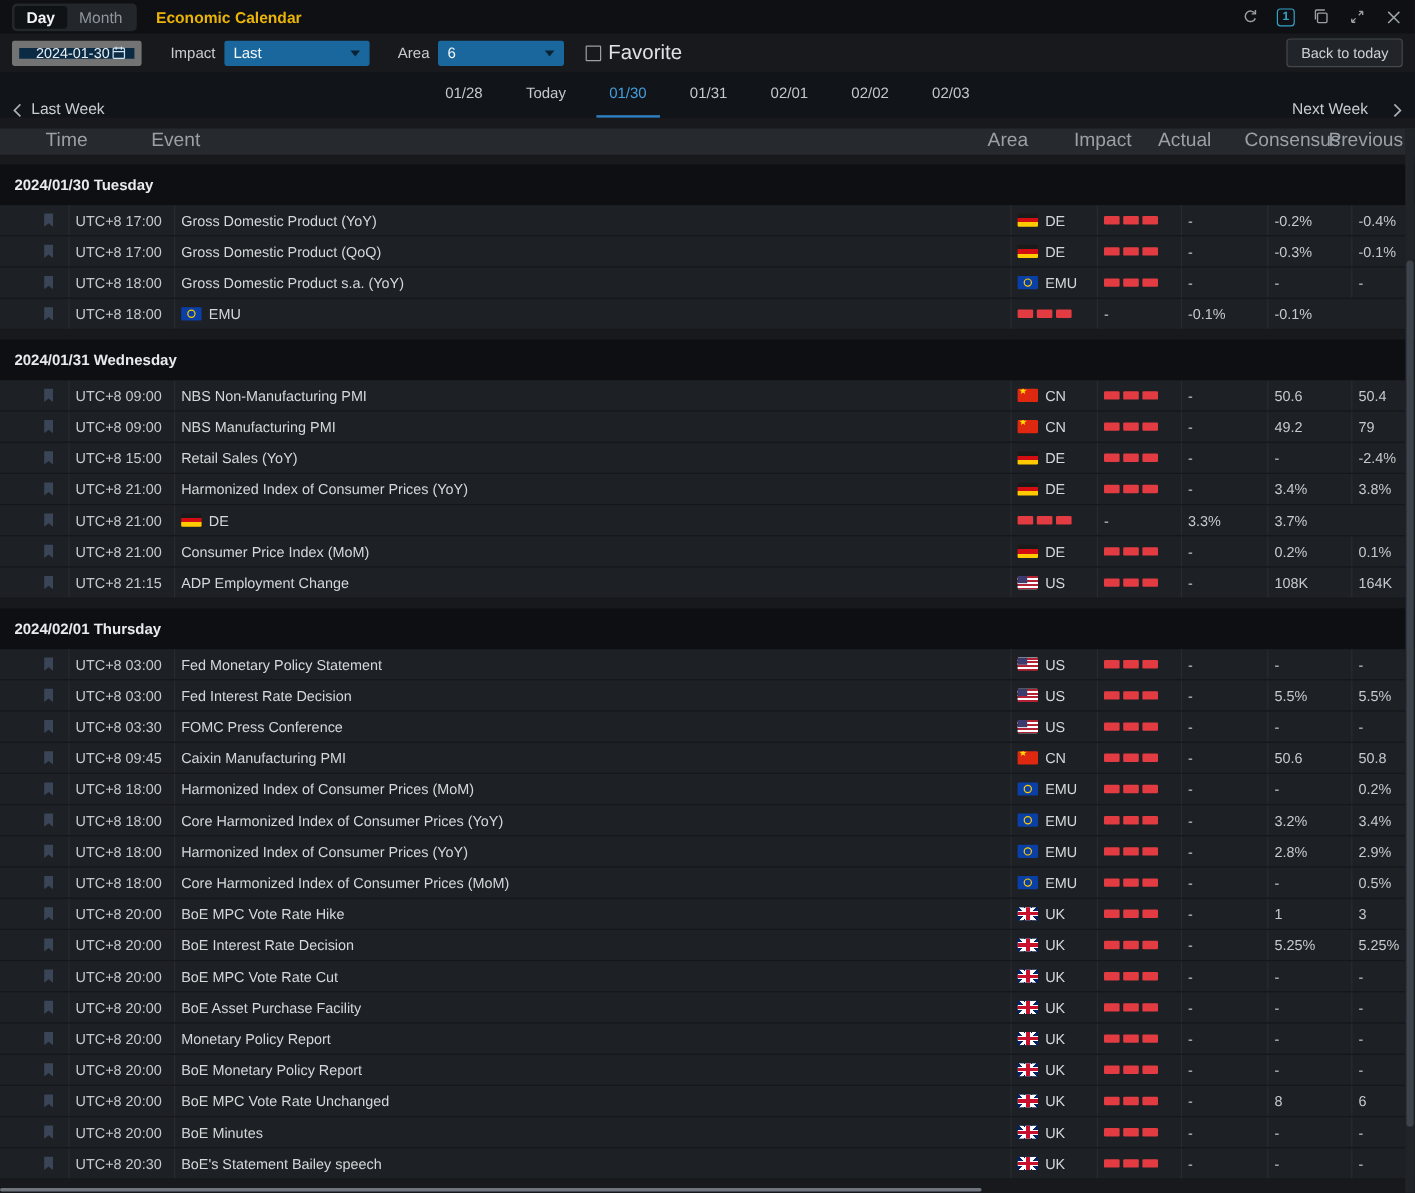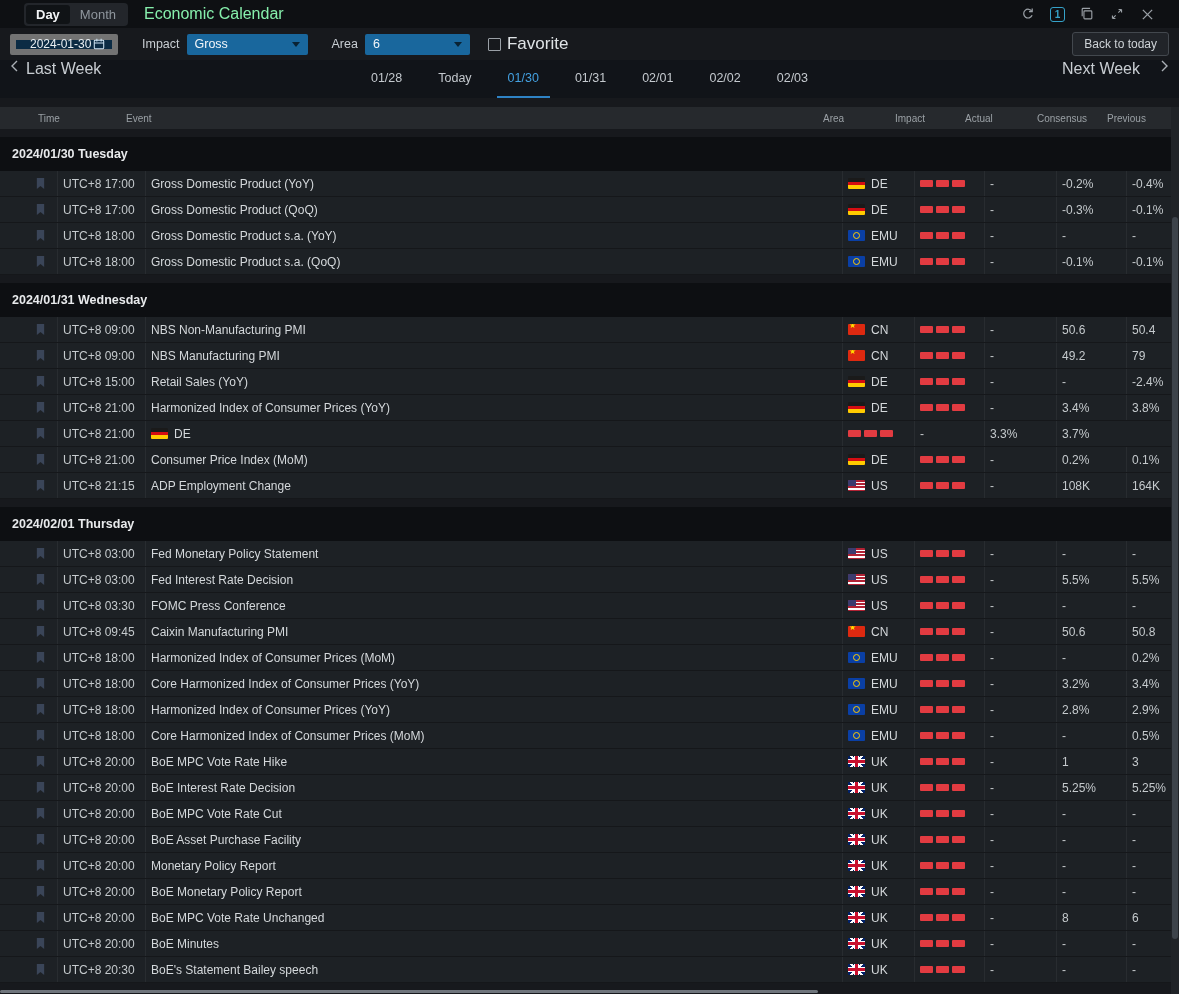--- a/index.html
+++ b/index.html
@@ -5,25 +5,25 @@
   * { margin:0; padding:0; box-sizing:border-box; }
   html,body { width:1179px; height:994px; }
   body {
     font-family:"Liberation Sans","DejaVu Sans",sans-serif;
     background:#17191d; color:#d4d8db; overflow:hidden; position:relative;
     -webkit-font-smoothing:antialiased;
   }
   svg { display:block; }
 
   
-  .topbar { height:28px; background:#0e1013; display:flex; align-items:center; padding:0 24px;text-align:center; }
+  .topbar { height:28px; background:#0e1013; display:flex; align-items:center; padding:0 10px;text-align:center; }
   .mode-pill { display:flex; background:#23262b; border-radius:4px; padding:2px; }
   .mode-tab { font-size:13px; padding:2px 10px; border-radius:3px; color:#8f969d; cursor:pointer; }
   .mode-tab.active { background:#101316; color:#f2f4f6; font-weight:bold; }
-  .app-title { margin-left:16px; font-size:16px; font-weight:normal; color:#86efac; }
+  .app-title { margin-left:16px; font-size:13px; font-weight:bold; color:#eab308; }
   .win-icons { margin-left:auto; display:flex; align-items:center; gap:14px; color:#9aa0a6; }
   .win-icons .icon { width:16px; height:16px; display:flex; align-items:center; justify-content:center; cursor:pointer; }
   .badge-1 { width:15px; height:15px; border:1.5px solid #35a2c9; border-radius:3px; color:#35a2c9;
              font-size:10px; font-weight:bold; display:flex; align-items:center; justify-content:center; cursor:pointer; }
 
   
   .filterbar { height:32px; background:#17191d; display:flex; align-items:center; padding:0 8px; }
   .date-input { width:108px; height:21px; margin-left:2px; background:#0b2b44; border:6px solid #737373;
                 border-radius:2px; display:flex; align-items:center; justify-content:space-between;
                 padding:0 7px 0 14px; cursor:pointer; }
@@ -38,33 +38,33 @@
   .dd-arrow { width:0; height:0; border-left:4.5px solid transparent; border-right:4.5px solid transparent;
               border-top:5px solid #0a2334; margin-left:8px; }
   .fav-wrap { display:flex; align-items:center; margin-left:18px; cursor:pointer; }
   .checkbox { width:13px; height:13px; border:1px solid #9aa0a6; border-radius:1px; background:transparent; }
   .fav-label { font-size:17px; color:#dfe3e6; margin-left:6px; }
   .back-btn { margin-left:auto; margin-right:2px; font-size:12px; color:#ced3d7; background:#212429;
               border:1px solid #43484e; border-radius:3px; padding:4px 11px; cursor:pointer; }
 
   
   .weeknav { height:38px; background:#111419; display:flex; align-items:stretch; padding:0 10px; position:relative; }
-  .wk-side { display:flex; align-items:flex-start; gap:7px; font-size:16px; color:#c8cdd2; cursor:pointer; }
+  .wk-side { display:flex; align-items:flex-end; gap:7px; font-size:13px; color:#c8cdd2; cursor:pointer; }
   .wk-side.right { margin-left:auto;gap:20px; }
   .wk-days { position:absolute; left:0; right:0; top:0; bottom:0; display:flex; justify-content:center; gap:14px; pointer-events:none; }
   .day-item { pointer-events:auto; display:flex; align-items:center; padding:0 11px; font-size:12.5px;
               color:#c4c9ce; cursor:pointer; border-bottom:2px solid transparent; }
   .day-item.selected { color:#43a0e0; border-bottom-color:#2e82c4; }
   .chev { color:#aab0b6; }
 
   
   .table-wrap { margin-top:9px; position:relative; }
   .grid-row { display:grid; grid-template-columns:33px 88px 697px 72px 70px 72px 70px 69px; }
   .thead { height:22px; background:#26292d; align-items:center; }
-  .thead .th { font-size:10px; color:#9aa0a5; padding-left:5px; }
+  .thead .th { font-size:16px; color:#9aa0a5; padding-left:5px; }
   .section { margin-top:8px; }
   .section-header { height:34px; background:#0d0f12; display:flex; align-items:center; padding-left:12px;
                     font-size:12.5px; font-weight:bold; color:#e8eaec; }
   .row { height:26px; background:#1d2125; border-bottom:1px solid #15171a; align-items:center; cursor:pointer;padding-left:24px; }
   .cell { height:100%; display:flex; align-items:center; padding-left:5px; border-left:1px solid rgba(255,255,255,0.05);
           font-size:12px; color:#c5cacd; overflow:hidden; white-space:nowrap; }
   .cell.first { border-left:none; justify-content:center; padding-left:0; }
   .cell.event, .cell.area { color:#d4d8db; }
   .bm { color:#3a4558; }
   .bars { display:flex; gap:3px; }
@@ -137,21 +137,21 @@
     <span class="val">2024-01-30</span>
     <span class="cal">
       <svg width="12" height="12" viewBox="0 0 14 14" fill="none" stroke="currentColor" stroke-width="1.2">
         <rect x="1.5" y="2.5" width="11" height="10" rx="1"></rect>
         <path d="M4.5 1v3M9.5 1v3M1.5 5.8h11"></path>
       </svg>
     </span>
   </div>
   <span class="flt-label">Impact</span>
   <div class="dropdown dd-impact">
-    <span class="val">Gross</span>
+    <span class="val">Last</span>
     <span class="dd-arrow"></span>
   </div>
   <span class="flt-label">Area</span>
   <div class="dropdown dd-area">
     <span class="val">6</span>
     <span class="dd-arrow"></span>
   </div>
   <div class="fav-wrap">
     <span class="checkbox"></span>
     <span class="fav-label">Favorite</span>
@@ -278,21 +278,20 @@
         </div>
         <div class="grid-row row">
           <div class="cell first">
             <span class="bm">
               <svg width="11" height="13" viewBox="0 0 12 14" fill="currentColor">
                 <path d="M2 1h8v12L6 9.8 2 13z"></path>
               </svg>
             </span>
           </div>
           <div class="cell">UTC+8 18:00</div>
-          <div class="cell event">Gross Domestic Product s.a. (QoQ)</div>
           <div class="cell area">
             <span class="flag flag-EMU"></span>
             <span>EMU</span>
           </div>
           <div class="cell">
             <span class="bars">
               <span class="bar"></span>
               <span class="bar"></span>
               <span class="bar"></span>
             </span>

